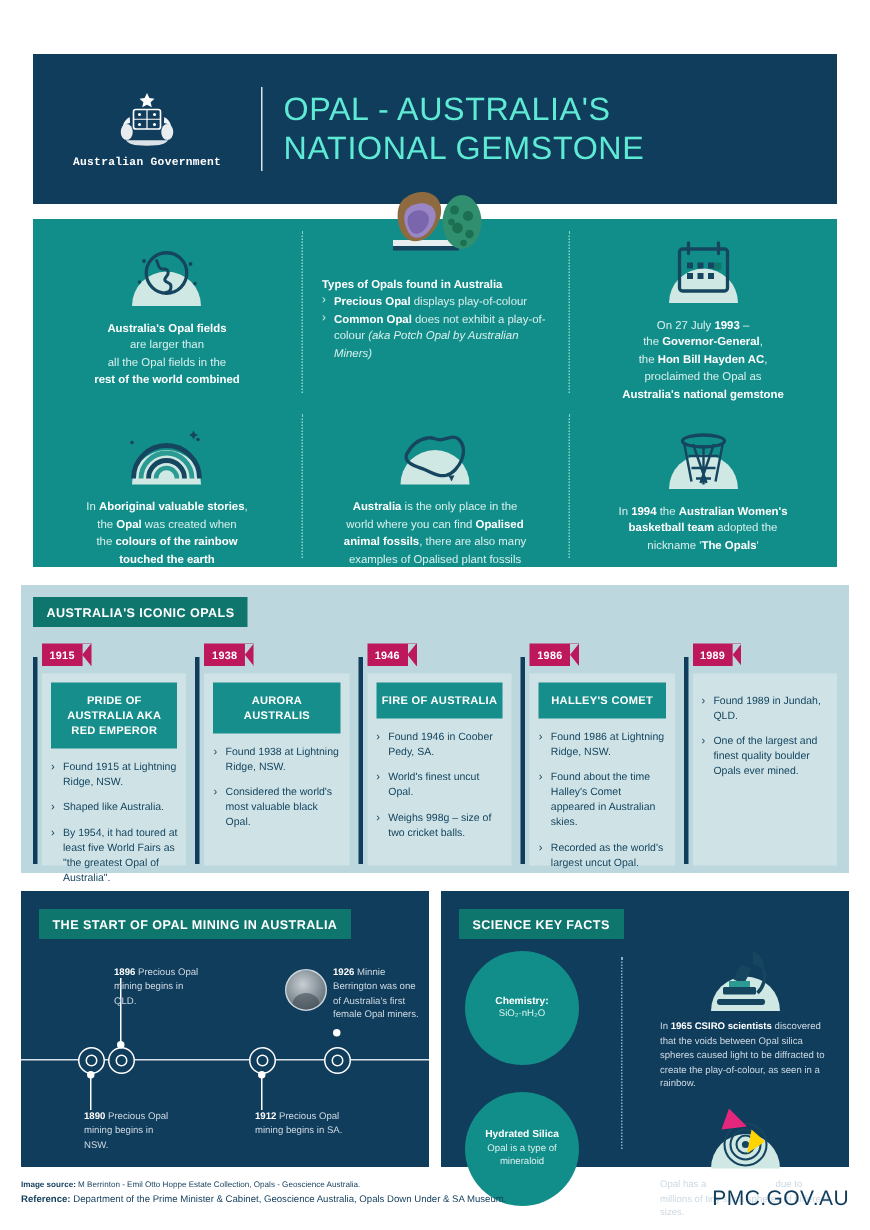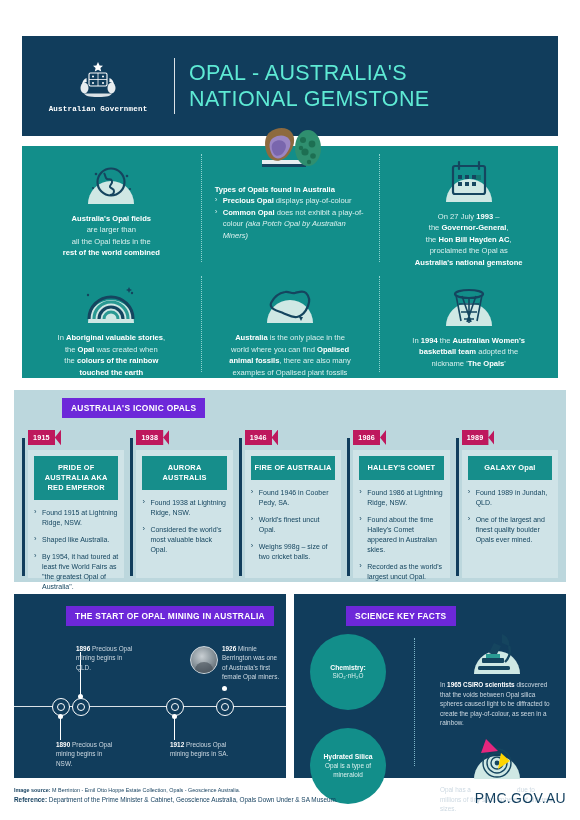--- a/index.html
+++ b/index.html
@@ -67,24 +67,23 @@
     position:absolute; top:-24px; left:50%; transform:translateX(-50%);
     width:92px; height:48px;
   }
 
   
   .iconic{
     position:absolute; left:14px; top:390px; width:552px; height:192px;
     background:#bcd7dd;
   }
   .section-badge{
-    display:inline-block; background:#6d28d9; color:#ffffff;
+    display:inline-block; background:#0f766e; color:#ffffff;
     font-size:8.4px; font-weight:bold; letter-spacing:.3px;
     padding:5px 9px;
-    margin-left:40px;
   }
   .iconic .section-badge{ position:absolute; left:8px; top:8px; }
   .opal-cards{
     position:absolute; left:8px; top:36px; right:8px; bottom:4px;
     display:flex; gap:6px;
   }
   .opal-card{ flex:1; position:relative; padding-left:6px; }
   .card-rail{
     position:absolute; left:0; top:12px; bottom:2px; width:3px; background:#113d5c;
   }
@@ -367,21 +366,20 @@
           <li>Found about the time Halley's Comet appeared in Australian skies.</li>
           <li>Recorded as the world's largest uncut Opal.</li>
         </ul>
       </div>
     </div>
 
     <div class="opal-card">
       <div class="card-rail"></div>
       <div class="year-flag">1989</div>
       <div class="card-body">
-        <div class="card-title">GALAXY Opal</div>
         <ul class="card-points">
           <li>Found 1989 in Jundah, QLD.</li>
           <li>One of the largest and finest quality boulder Opals ever mined.</li>
         </ul>
       </div>
     </div>
   </div>
 </div>
 
 <div class="mining">

